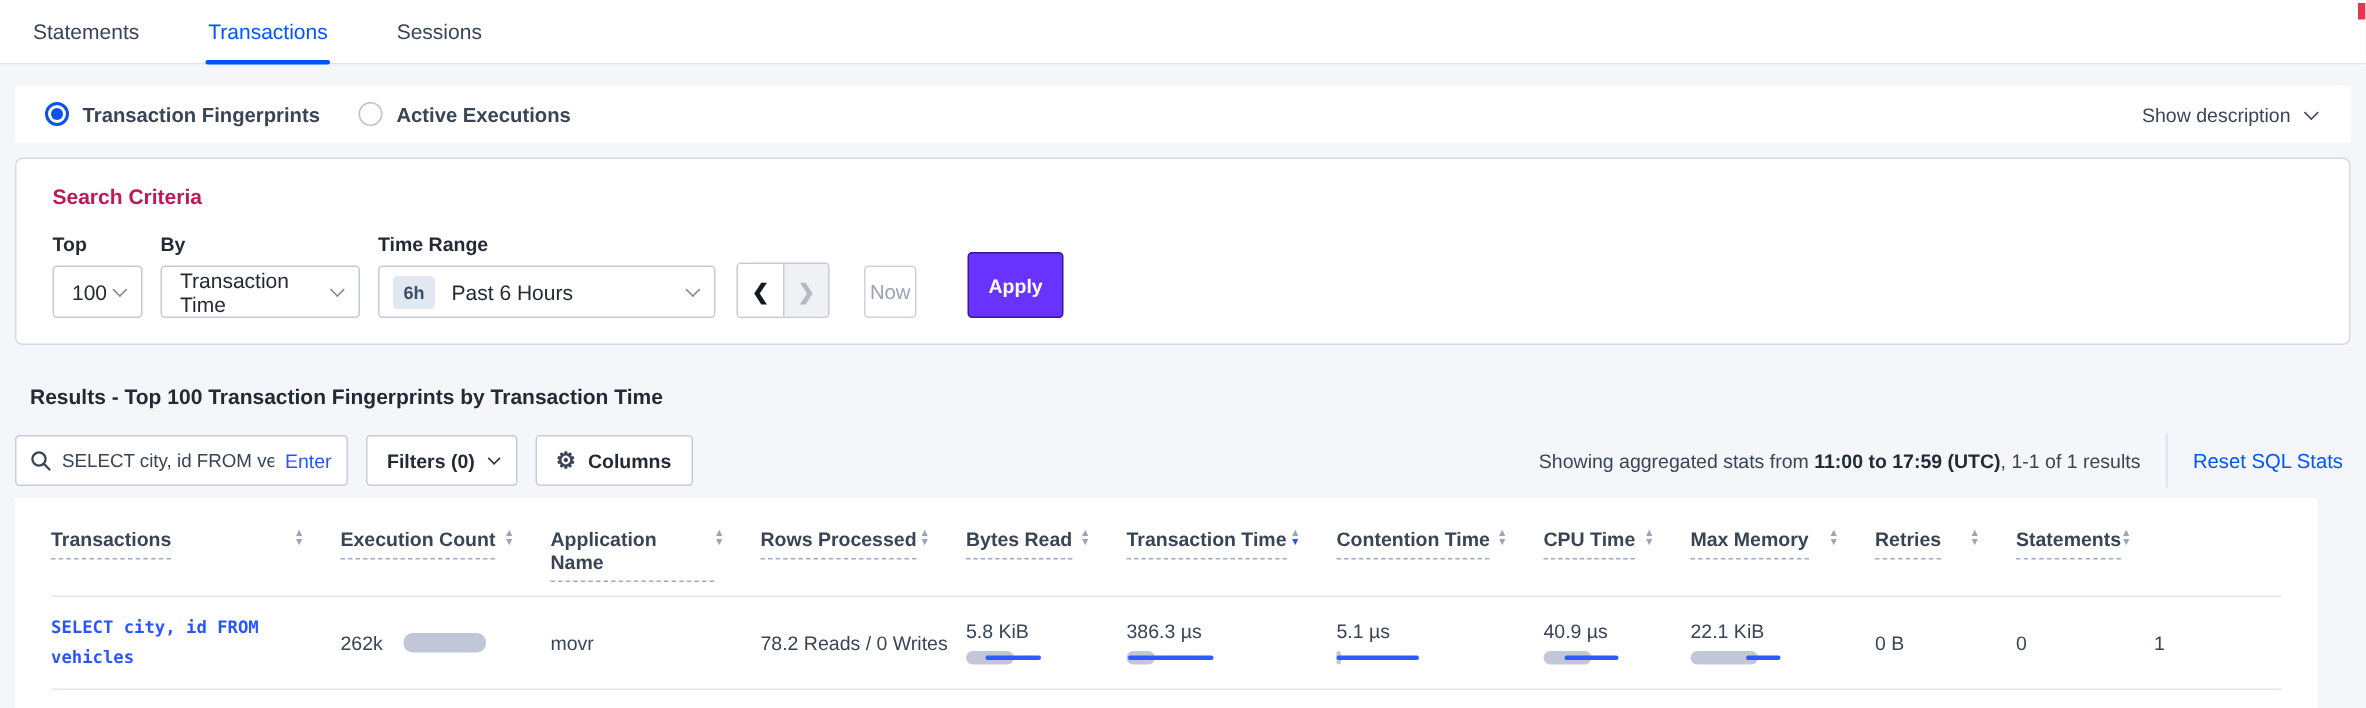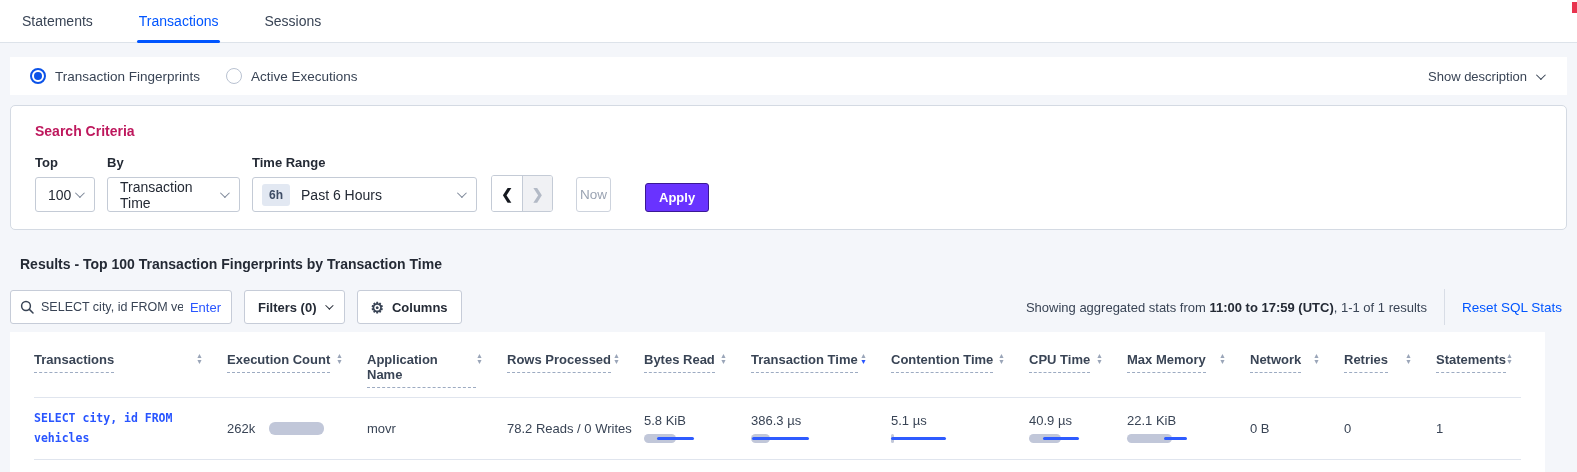--- a/index.html
+++ b/index.html
@@ -48,21 +48,21 @@
   
   .radio-band {
     background: #fff;
     margin: 14px 10px 0 10px;
     height: 38px;
     display: flex;
     align-items: center;
     padding: 0 24px 0 20px;
     justify-content: space-between;
   }
-  .radio-group { display: flex; align-items: flex-start; gap: 26px; }
+  .radio-group { display: flex; align-items: flex-start; gap: 26px; font-weight: bold; }
   .radio-opt { display: flex; align-items: center; gap: 9px; cursor: pointer; }
   .radio-circle {
     width: 16px; height: 16px; border-radius: 50%;
     border: 1.5px solid #b9c2d1; background: #fff; position: relative; flex: none;
   }
   .radio-circle.checked { border: 2px solid #0b52e8; }
   .radio-circle.checked::after {
     content: ""; position: absolute; left: 2px; top: 2px;
     width: 8px; height: 8px; border-radius: 50%; background: #0b52e8;
   }
@@ -115,21 +115,21 @@
     background: #fff; cursor: pointer; font-size: 14px; color: #14181f; font-weight: bold;
   }
   .arrow-btn.next { border-left: 1px solid #c4cbd6; background: #f0f1f4; color: #b3bac6; }
   .now-btn {
     margin-left: 11px; width: 35px; height: 35px;
     border: 1px solid #cdd3dd; border-radius: 3px; background: #fff;
     color: #9aa3b2; font-size: 13.5px; display: flex; align-items: center; justify-content: center;
     cursor: pointer;
   }
   .apply-btn {
-    margin-left: 22px; height: 29px; padding: 0 13px;
+    margin-left: 22px; height: 44px; padding: 0 13px;
     background: #6933ff; border: 1px solid #3a1895; border-radius: 3px;
     color: #fff; font-size: 13px; font-weight: bold;
     display: flex; align-items: center; justify-content: center; cursor: pointer;
   }
 
   
   .results-heading {
     margin: 26px 0 0 20px;
     font-size: 14px; font-weight: bold; color: #242a35;
   }
@@ -357,27 +357,20 @@
         </span>
       </div>
       <div class="th">
         <span class="th-label">Max Memory</span>
         <span class="sort">
           <span class="tri up">▲</span>
           <span class="tri down">▼</span>
         </span>
       </div>
       <div class="th">
-        <span class="th-label">Network</span>
-        <span class="sort">
-          <span class="tri up">▲</span>
-          <span class="tri down">▼</span>
-        </span>
-      </div>
-      <div class="th">
         <span class="th-label">Retries</span>
         <span class="sort">
           <span class="tri up">▲</span>
           <span class="tri down">▼</span>
         </span>
       </div>
       <div class="th">
         <span class="th-label">Statements</span>
         <span class="sort">
           <span class="tri up">▲</span>

